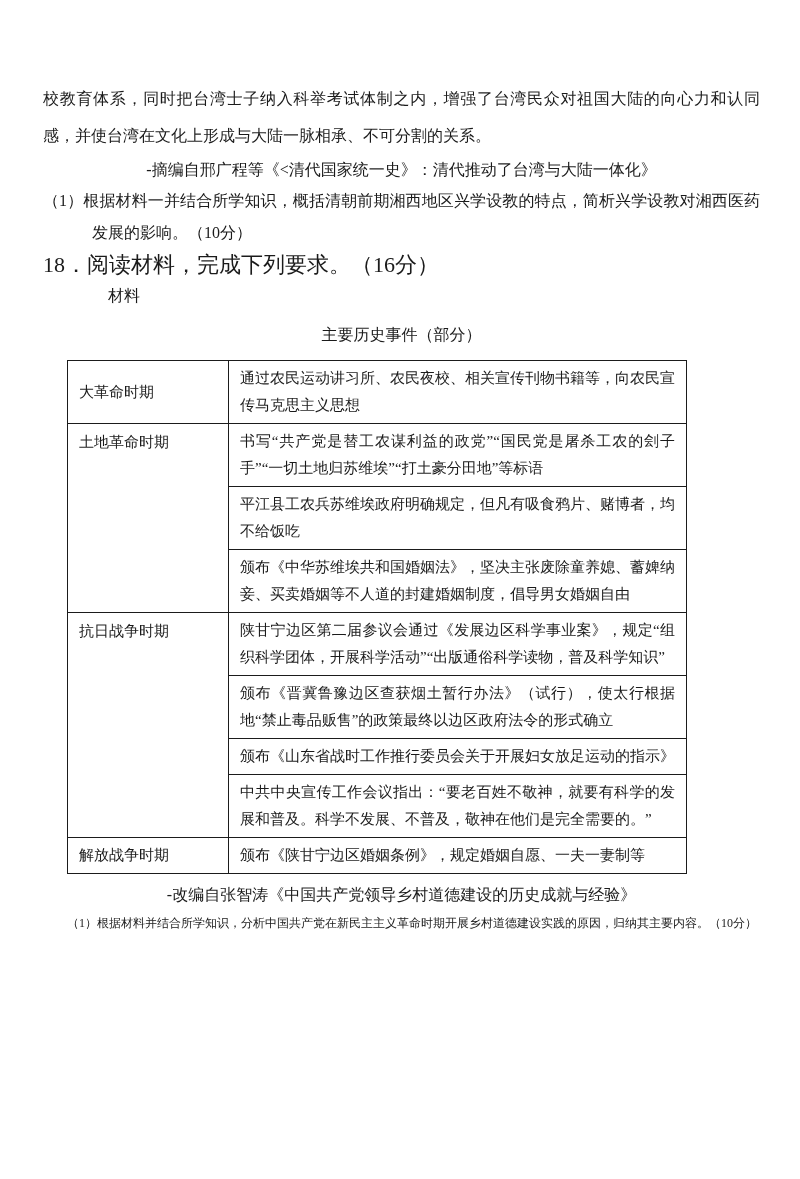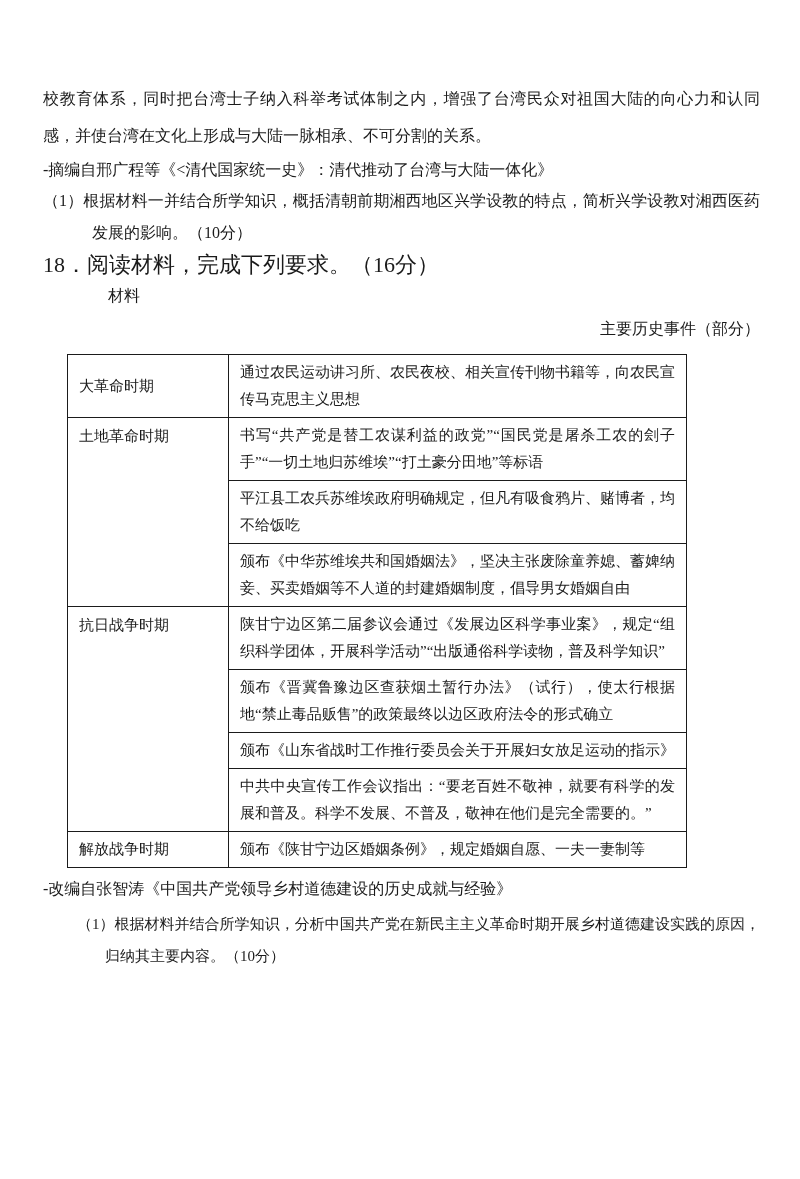--- a/index.html
+++ b/index.html
@@ -4,39 +4,39 @@
 <style>
   html,body { margin:0; padding:0; }
   body {
     width:800px; height:1179px; overflow:hidden;
     background:#ffffff; color:#1b1b1b;
     font-family:"Liberation Serif","DejaVu Serif",serif;
   }
   .page { padding:80px 40px 0 43px; box-sizing:border-box; width:800px; }
   p { margin:0; }
   .intro    { font-size:16px; line-height:37px; text-align:justify; }
-  .citation { font-size:16px; line-height:31px; }
+  .citation { font-size:16px; line-height:31px; text-align:center; }
   .question { font-size:16px; line-height:32px; text-align:justify;
               padding-left:49px; text-indent:-49px; }
   .q18-head { font-size:22px; line-height:32px; }
   .material-label { font-size:16px; line-height:30px; margin-left:65px; }
   .material { font-size:16px; line-height:31px; text-align:justify;
               margin-left:35px; text-indent:32px; }
-  .table-title { font-size:16px; line-height:30px; text-align:right; margin-top:3px; }
+  .table-title { font-size:16px; line-height:30px; text-align:center; margin-top:9px; }
   table.events { border-collapse:collapse; width:620px; margin-top:10px;margin-left:24px; }
   table.events td {
     border:1.5px solid #1b1b1b;
     font-size:15px; line-height:27px;
     padding:4px 11px; text-align:justify; vertical-align:middle;
   }
   td.period { width:138px; text-align:center; padding:4px 2px; }
   td.period.top { vertical-align:top; padding-top:5px; }
   .citation-2 { margin-top:5px; }
-  .q-bottom { font-size:15px; line-height:32px; text-align:justify;
-              margin-top:4px; margin-left:34px; padding-left:28px; text-indent:-28px; }
+  .q-bottom { font-size:12px; line-height:18px; text-align:justify;
+              margin-top:4px; margin-left:24px; padding-left:28px; text-indent:-28px; }
 </style>
 </head>
 <body>
 
 <div class="page">
 
   <p class="intro">校教育体系，同时把台湾士子纳入科举考试体制之内，增强了台湾民众对祖国大陆的向心力和认同感，并使台湾在文化上形成与大陆一脉相承、不可分割的关系。</p>
 
   <p class="citation">-摘编自邢广程等《&lt;清代国家统一史》：清代推动了台湾与大陆一体化》</p>
 

